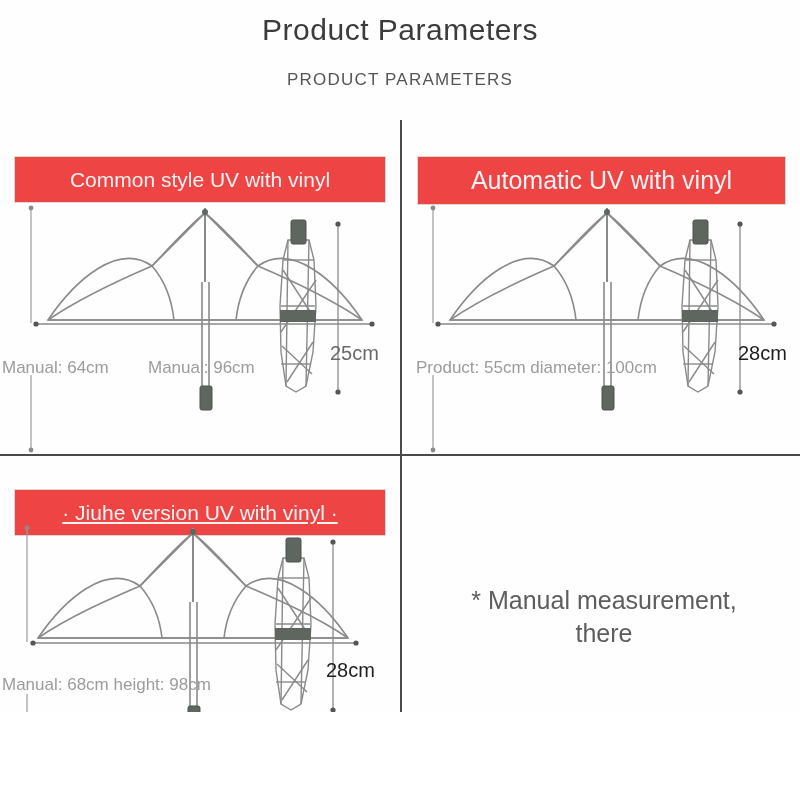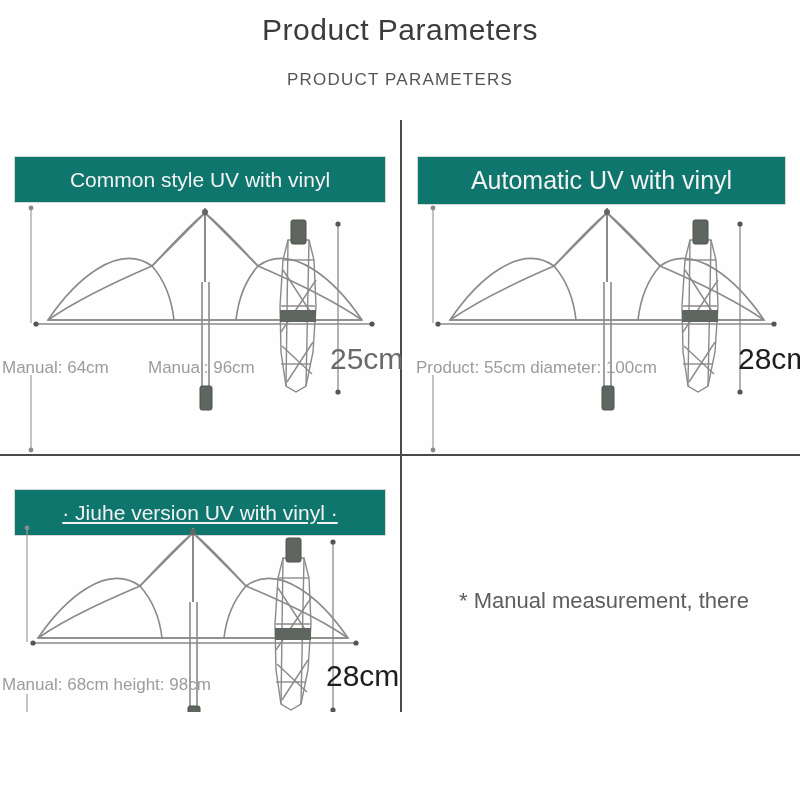--- a/index.html
+++ b/index.html
@@ -68,21 +68,21 @@
     height: 334px;
   }
   .quad.q1 { left: 0;     top: 120px; }
   .quad.q2 { left: 402px; top: 120px; }
   .quad.q3 { left: 0;     top: 456px; }
   .quad.q4 { left: 402px; top: 456px; }
 
   
   .banner {
     position: absolute;
-    background: #0f766e;
+    background: #ef4444;
     color: #f2f2f2;
     display: flex;
     align-items: center;
     justify-content: center;
     box-shadow: 0 0 0 1px #d8d8d8;
     white-space: nowrap;
   }
   .banner.b1 { left: 15px; top: 37px;  width: 370px; height: 45px; font-size: 21px; }
   .banner.b2 { left: 16px; top: 37px;  width: 367px; height: 47px; font-size: 25px; }
   .banner.b3 { left: 15px; top: 34px;  width: 370px; height: 45px; font-size: 21px; text-decoration: underline; }
@@ -104,37 +104,37 @@
     font-size: 17px;
     white-space: nowrap;
   }
   .dim-text.q1-left  { left: 2px;   top: 238px; }
   .dim-text.q1-right { left: 148px; top: 238px; }
   .dim-text.q2-wide  { left: 14px;  top: 238px; }
   .dim-text.q3-wide  { left: 2px;   top: 219px; }
 
   .fold-dim {
     position: absolute;
-    font-size: 30px;
+    font-size: 20px;
     white-space: nowrap;
     text-align: right;
   }
   .fold-dim.light { color: #6a6a6a; }
   .fold-dim.dark  { color: #1e1e1e; font-weight: 400; }
   .fold-dim.q1 { left: 330px; top: 222px; }
   .fold-dim.q2 { left: 336px; top: 222px; }
   .fold-dim.q3 { left: 326px; top: 203px; }
 
   
   .footnote {
     position: absolute;
     left: 42px;
     top: 128px;
     width: 320px;
-    font-size: 22px;
+    font-size: 25px;
     line-height: 33px;
     color: #5d5d5d;
     text-align: center;
   }
   .footnote .fn-line { display: block; }
 </style>
 </head>
 <body>
 
 <div id="page">

